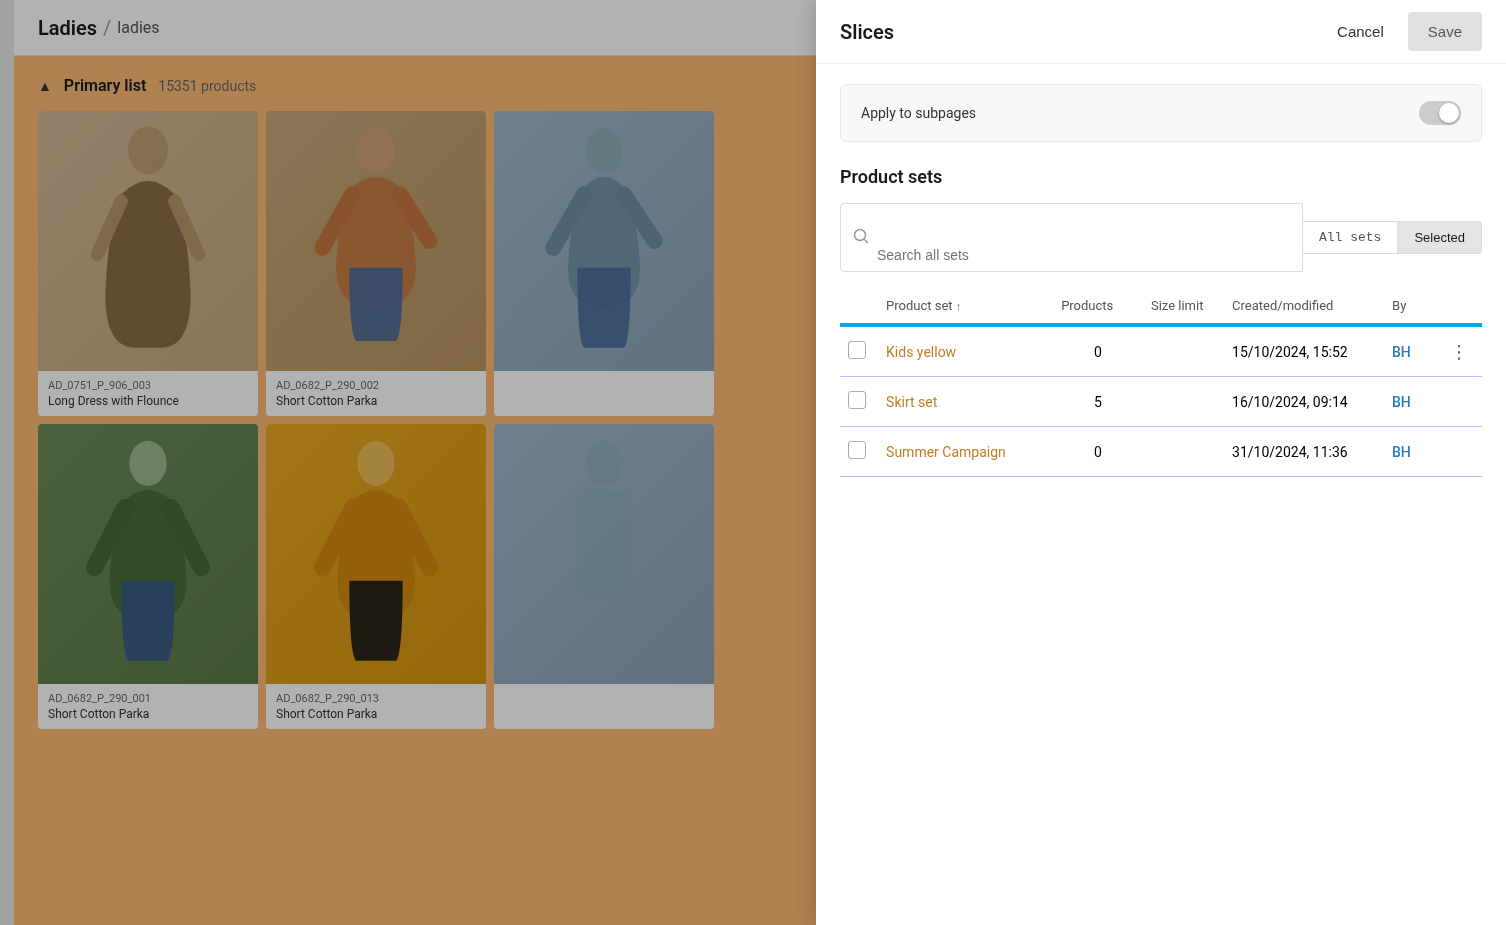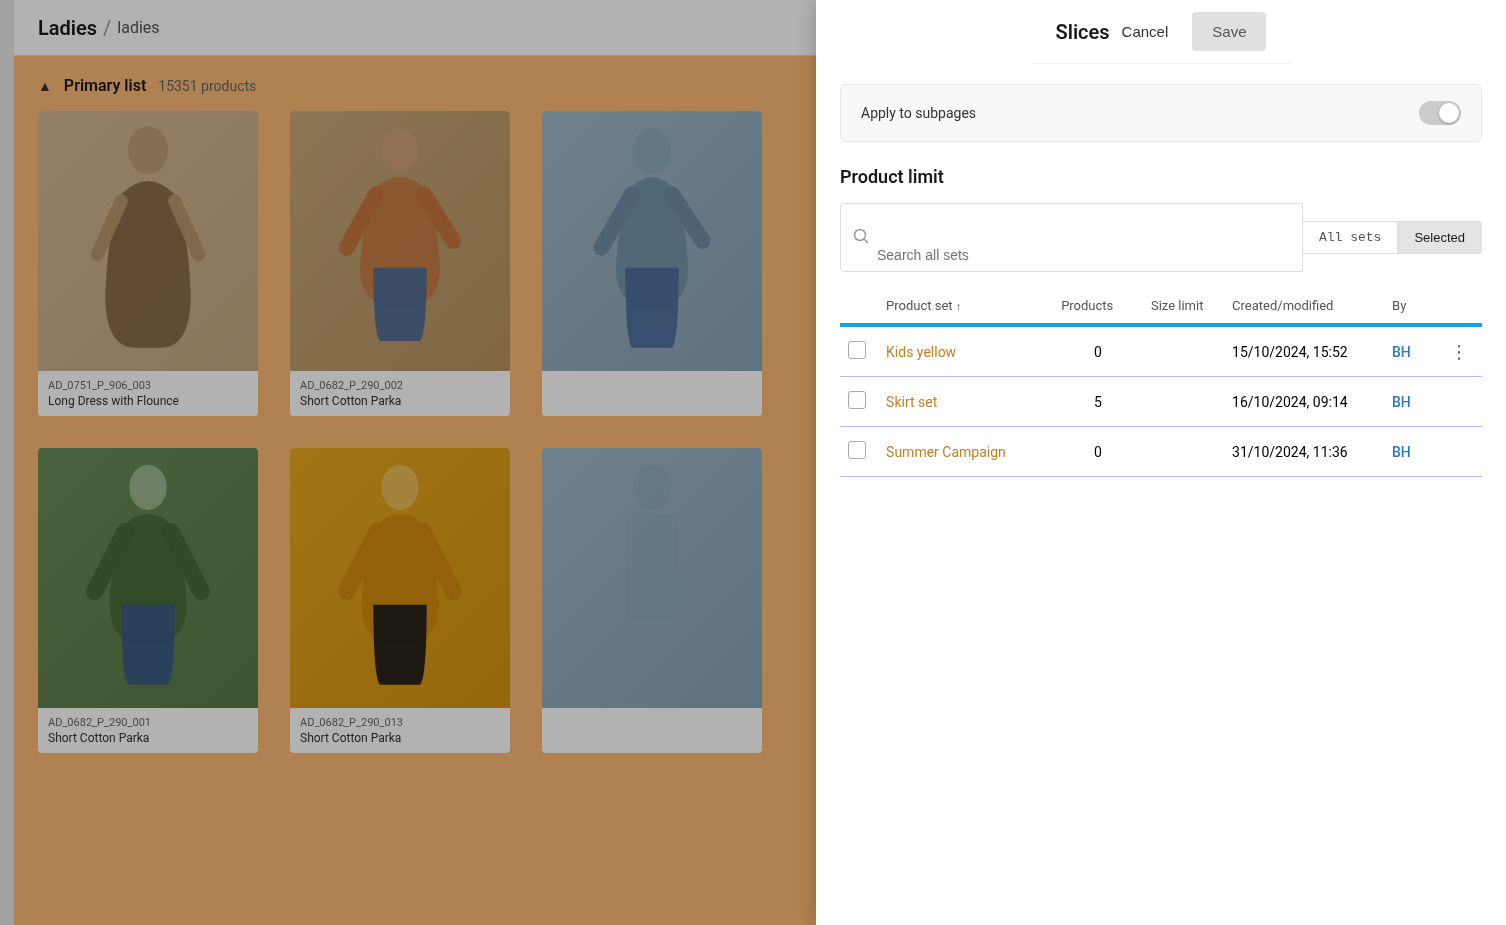--- a/index.html
+++ b/index.html
@@ -37,21 +37,21 @@
 
     .bg-section-title {
       font-size: 16px; font-weight: 600; color: #1a1a1a;
     }
 
     .bg-section-count {
       font-size: 14px; color: #666;
     }
 
     .product-grid {
-      display: grid; grid-template-columns: repeat(3, 220px); gap: 32px;
+      display: grid; grid-template-columns: repeat(3, 220px); gap: 8px;
     }
 
     .product-card {
       background: #fff; border-radius: 4px; overflow: hidden;
     }
 
     .product-card-img {
       width: 220px; height: 260px; background: #ccc; display: flex; align-items: center; justify-content: center;
       overflow: hidden;
     }
@@ -84,21 +84,20 @@
     .overlay {
       position: absolute; top: 0; left: 0; width: 100%; height: 100%;
       background: rgba(0,0,0,0.3); z-index: 10;
     }
 
     
     .slices-panel {
       position: absolute; top: 0; right: 0; width: 690px; height: 100%;
       background: #fff; z-index: 20; display: flex; flex-direction: column;
       box-shadow: -4px 0 16px rgba(0,0,0,0.15);
-      align-items: center;
     }
 
     .panel-header {
       display: flex; align-items: center; justify-content: space-between;
       padding: 0 24px; height: 64px; border-bottom: 1px solid #eee;
       flex-shrink: 0;
     }
 
     .panel-title {
       font-size: 20px; font-weight: 600; color: #1a1a1a;
@@ -365,21 +364,21 @@
 
   <div class="panel-body">
 
     <div class="apply-subpages">
       <span class="apply-label">Apply to subpages</span>
       <div class="toggle-switch">
         <div class="toggle-knob"></div>
       </div>
     </div>
 
-    <div class="section-title">Product limit</div>
+    <div class="section-title">Product sets</div>
 
     <div class="search-row">
       <div class="search-container">
         <span class="search-icon-wrap">
           <svg width="16" height="16" viewBox="0 0 16 16" fill="none" xmlns="http://www.w3.org/2000/svg">
             <circle cx="7" cy="7" r="5.5" stroke="#999" stroke-width="1.5"></circle>
             <line x1="11.3" y1="11.3" x2="14.5" y2="14.5" stroke="#999" stroke-width="1.5" stroke-linecap="round"></line>
           </svg>
         </span>
         <input type="text" class="search-input" placeholder="Search all sets" style="">

